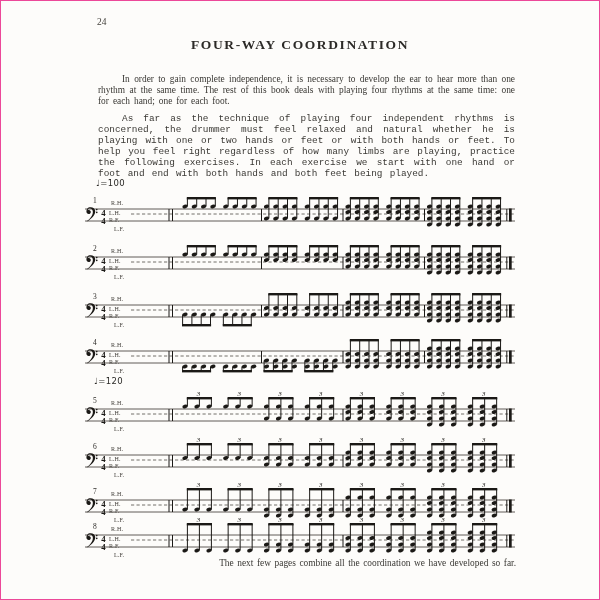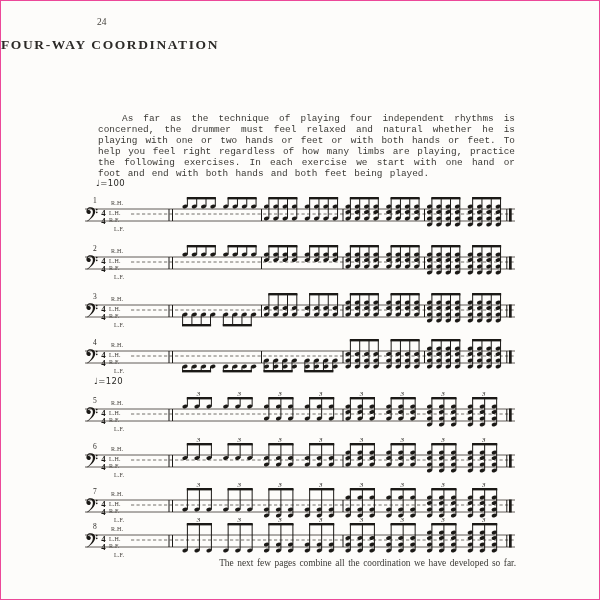--- a/index.html
+++ b/index.html
@@ -3,21 +3,21 @@
 <meta charset="utf-8">
 <style>
   html,body{margin:0;padding:0;background:#ffffff;}
   .screenshot{
     position:relative;width:598px;height:598px;margin:0;
     background:#fdfcfa;border:1px solid #ec4899;overflow:hidden;
     font-family:"Liberation Serif", serif;color:#383633;
   }
   .page-number{position:absolute;left:96px;top:16px;font-size:9.5px;color:#45423d;}
   .page-title{
-    position:absolute;left:0;top:36px;width:100%;margin:0;text-align:left;
+    position:absolute;left:0;top:36px;width:100%;margin:0;text-align:center;
     font-size:13.5px;font-weight:bold;letter-spacing:1.6px;color:#2c2a27;
   }
   .para{
     position:absolute;left:97px;width:417px;margin:0;
     font-size:9.4px;line-height:11px;text-align:justify;text-indent:24px;
     word-spacing:1.6px;color:#3a3834;
   }
   .para-1{top:73px;}
   .para-2{top:112px;font-family:Liberation Mono, monospace;}
   .tempo{
@@ -33,20 +33,21 @@
     font-size:9.4px;color:#3a3834;word-spacing:1.2px;
   }
   svg text{font-family:"Liberation Serif", serif;}
 </style>
 </head>
 <body>
 
 <div class="screenshot">
   <span class="page-number">24</span>
   <h1 class="page-title">FOUR-WAY COORDINATION</h1>
+  <p class="para para-1">In order to gain complete independence, it is necessary to develop the ear to hear more than one rhythm at the same time.  The rest of this book deals with playing four rhythms at the same time: one for each hand; one for each foot.</p>
   <p class="para para-2">As far as the technique of playing four independent rhythms is concerned, the drummer must feel relaxed and natural whether he is playing with one or two hands or feet or with both hands or feet.  To help you feel right regardless of how many limbs are playing, practice the following exercises.  In each exercise we start with one hand or foot and end with both hands and both feet being played.</p>
 
   <div class="tempo tempo-1">♩=100</div>
   <div class="tempo tempo-2">♩=120</div>
 
   <div id="exercises">
       <div class="ex-row" style="top: 188px;">
         <svg width="430" height="44" viewBox="0 0 430 44">
           <g>
             <line x1="0" y1="20" x2="430" y2="20" stroke="#4e4b45" stroke-width="0.9"></line>

